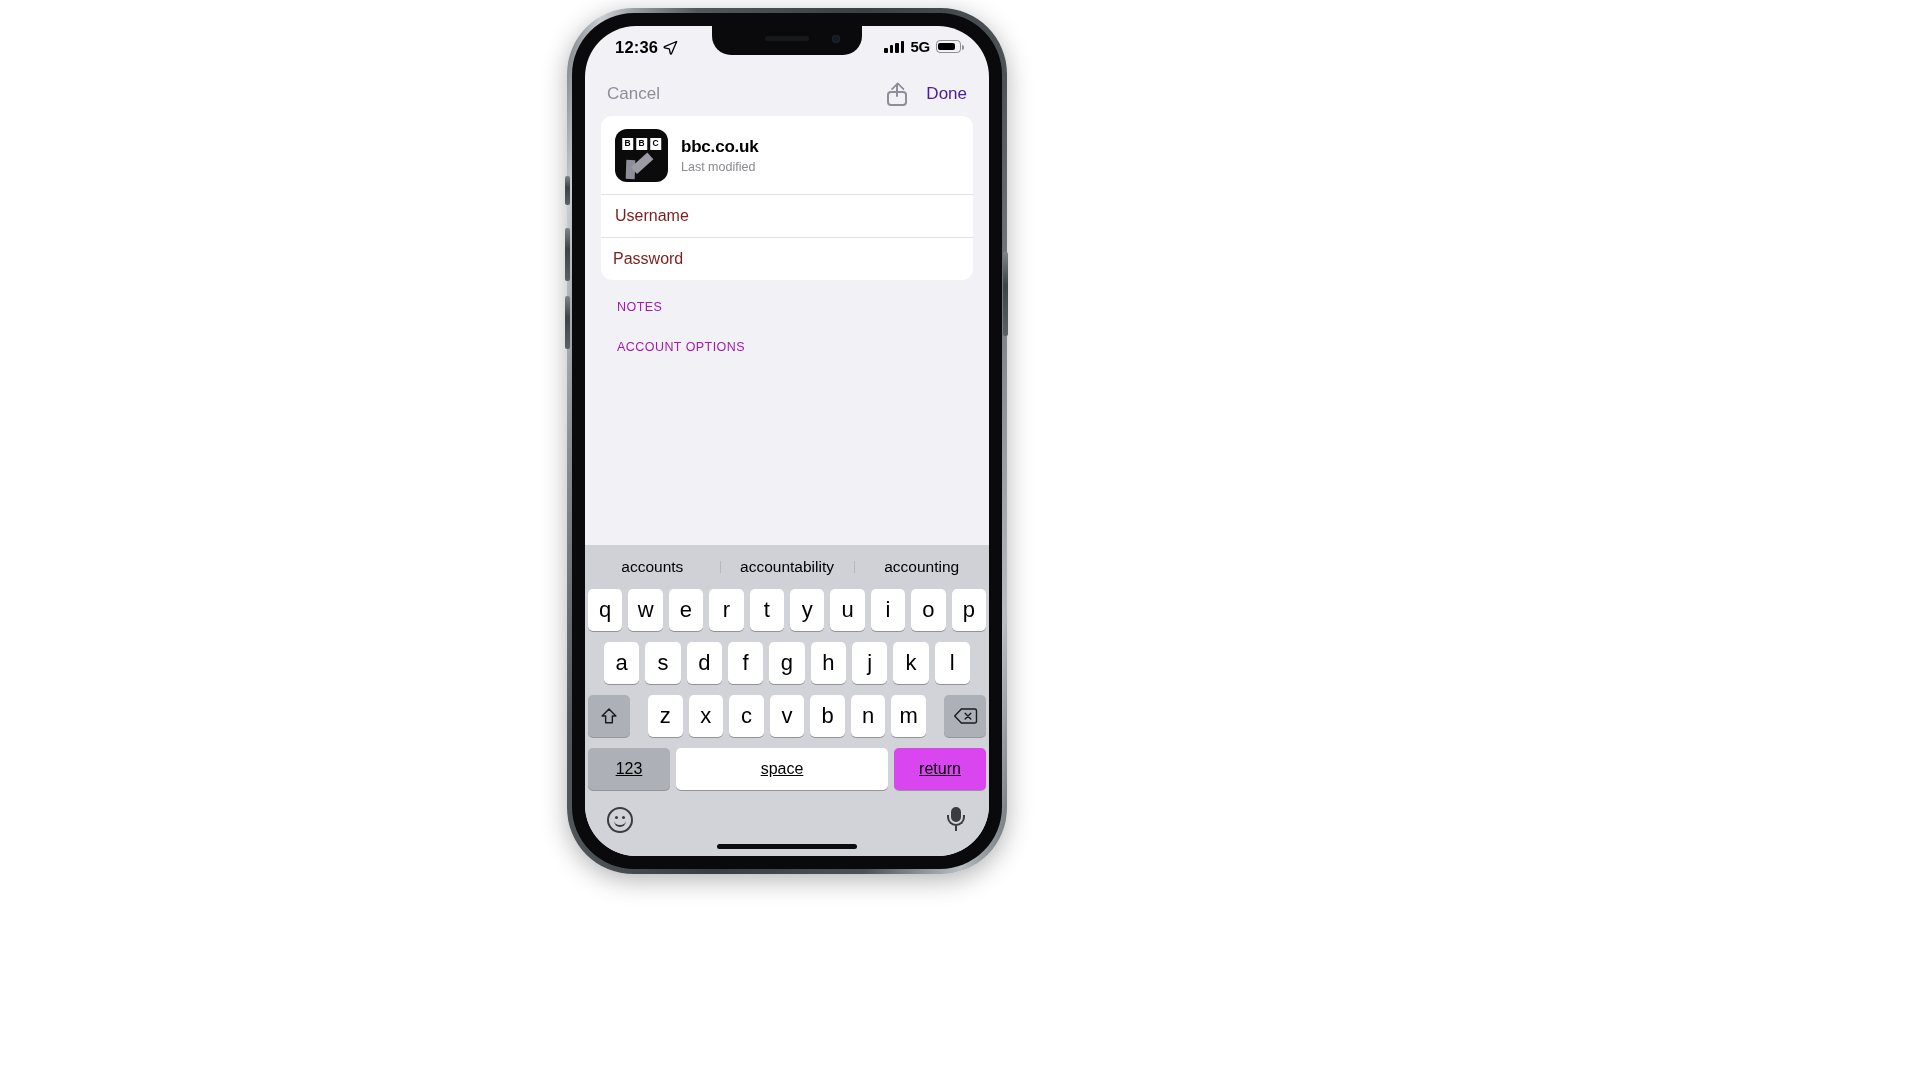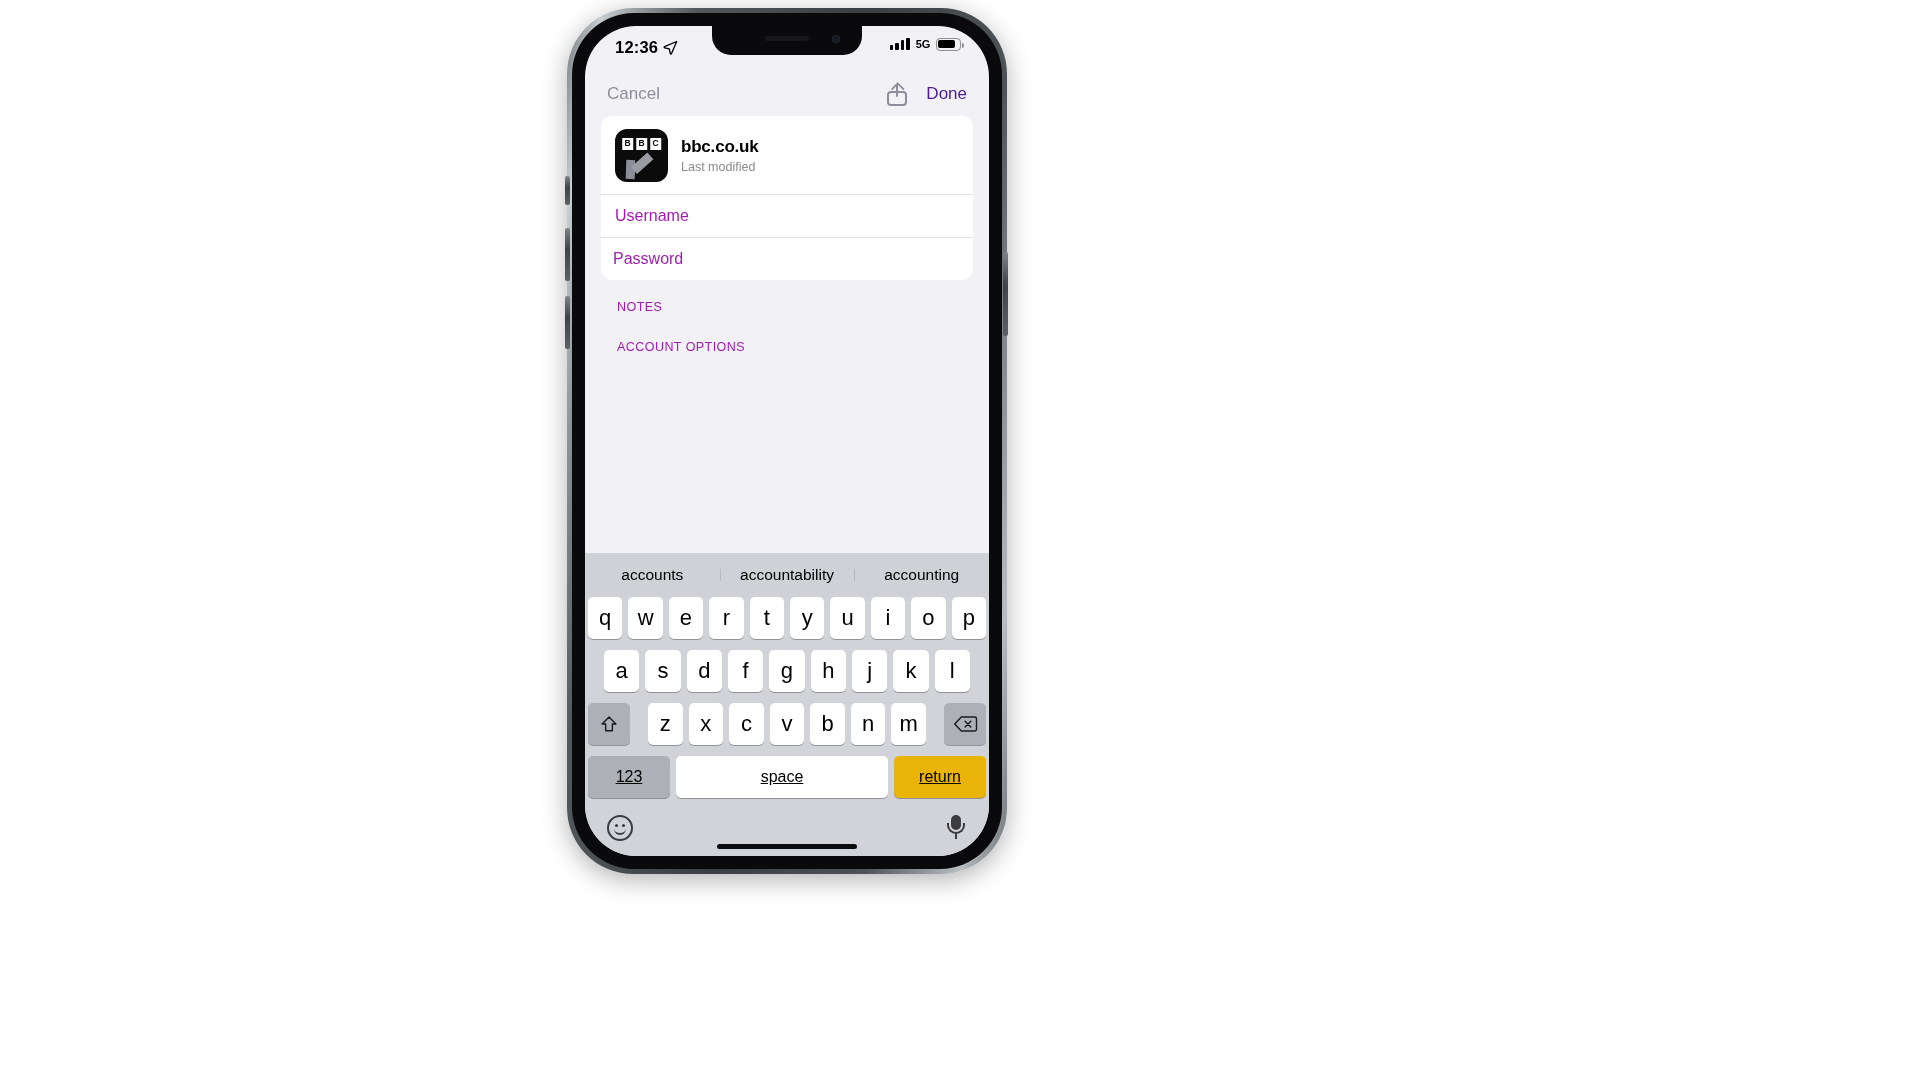--- a/index.html
+++ b/index.html
@@ -75,21 +75,21 @@
     display: flex; align-items: flex-start; justify-content: space-between;
     padding: 12px 28px 0 30px;
     z-index: 30;
     color: #000;
   }
   .sb-time {
     font-size: 16.5px; font-weight: bold; letter-spacing: .2px;
     display: flex; align-items: center; gap: 5px;
   }
   .sb-right { display: flex; align-items: center; gap: 6px; }
-  .sb-5g { font-size: 11px; font-weight: bold; letter-spacing: -.2px; }
+  .sb-5g { font-size: 15px; font-weight: bold; letter-spacing: -.2px; }
   .bars { display: flex; align-items: flex-end; gap: 2px; height: 12px; }
   .bars i { width: 3.5px; background: #000; border-radius: 1px; display: block; }
   .bars i:nth-child(1){ height: 5px; }
   .bars i:nth-child(2){ height: 7.5px; }
   .bars i:nth-child(3){ height: 10px; }
   .bars i:nth-child(4){ height: 12px; }
   .batt {
     width: 25px; height: 12.5px; border: 1.4px solid rgba(0,0,0,.4);
     border-radius: 4px; position: relative; padding: 1.4px;
   }
@@ -163,21 +163,21 @@
     position: absolute; left: 22px; bottom: 8px;
     width: 22px; height: 9px; background: #9b9ba3;
     transform: rotate(-42deg); transform-origin: left bottom;
   }
   .site-meta { display: flex; flex-direction: column; gap: 3px; }
   .site-name { font-size: 17px; font-weight: 700; color: #000; letter-spacing: -.2px; }
   .site-sub { font-size: 12.5px; color: #8a8a8f; }
 
   .field-row {
     padding: 12px 14px;
-    font-size: 16px; color: #a21caf;
+    font-size: 16px; color: #7f1d1d;
     border-bottom: 0.7px solid #e2e2e6;
   }
   .field-row:last-child { border-bottom: none; padding-left: 12px; }
 
   .section-label {
     font-size: 12.5px; color: #a21caf;
     letter-spacing: .45px;
     padding: 20px 14px 6px 16px;
     text-transform: uppercase;
   }
@@ -194,21 +194,21 @@
   .options-card {
     background: #fff; border-radius: 11px;
     padding: 12px 14px; font-size: 16px; color: #2f2f35;
   }
 
   
   .keyboard {
     position: absolute; left: 0; right: 0; bottom: 0;
     background: #d1d3d9;
     z-index: 25;
-    padding-bottom: 6px;
+    padding-bottom: 14px;
   }
   .suggestions {
     height: 44px; display: flex; align-items: center;
     background: #cfd1d7;
   }
   .sugg {
     flex: 1; text-align: center; font-size: 15.5px; color: #000;
     position: relative; padding: 4px 0;
   }
   .sugg + .sugg::before {
@@ -234,21 +234,21 @@
     box-shadow: 0 1px 0 rgba(0,0,0,0.28);
   }
   .key.spacer { flex: 0 0 6px; min-width: 0; background: transparent; box-shadow:none; }
   .shift-glyph { width: 20px; height: 19px; }
   .del-glyph { width: 25px; height: 18px; }
   .krow.bottom { gap: 6px; padding: 0 3px; margin-bottom: 8px; text-decoration: underline; }
   .key.num {
     flex: 0 0 82px; background: #aeb0b8; font-size: 16px;
   }
   .key.space { flex: 1 1 auto; font-size: 16px; }
-  .key.return { flex: 0 0 92px; background: #eab308; font-size: 16px; }
+  .key.return { flex: 0 0 92px; background: #d946ef; font-size: 16px; }
   .kbar {
     height: 44px; display: flex; align-items: center;
     justify-content: space-between; padding: 0 22px;
   }
   .emoji-face {
     width: 26px; height: 26px; border-radius: 50%;
     border: 2px solid #3b3b40; position: relative; background: transparent;
   }
   .emoji-face .e { position:absolute; width:3px; height:3px; background:#3b3b40; border-radius:50%; top:7px; }
   .emoji-face .e.l { left: 6px; }

